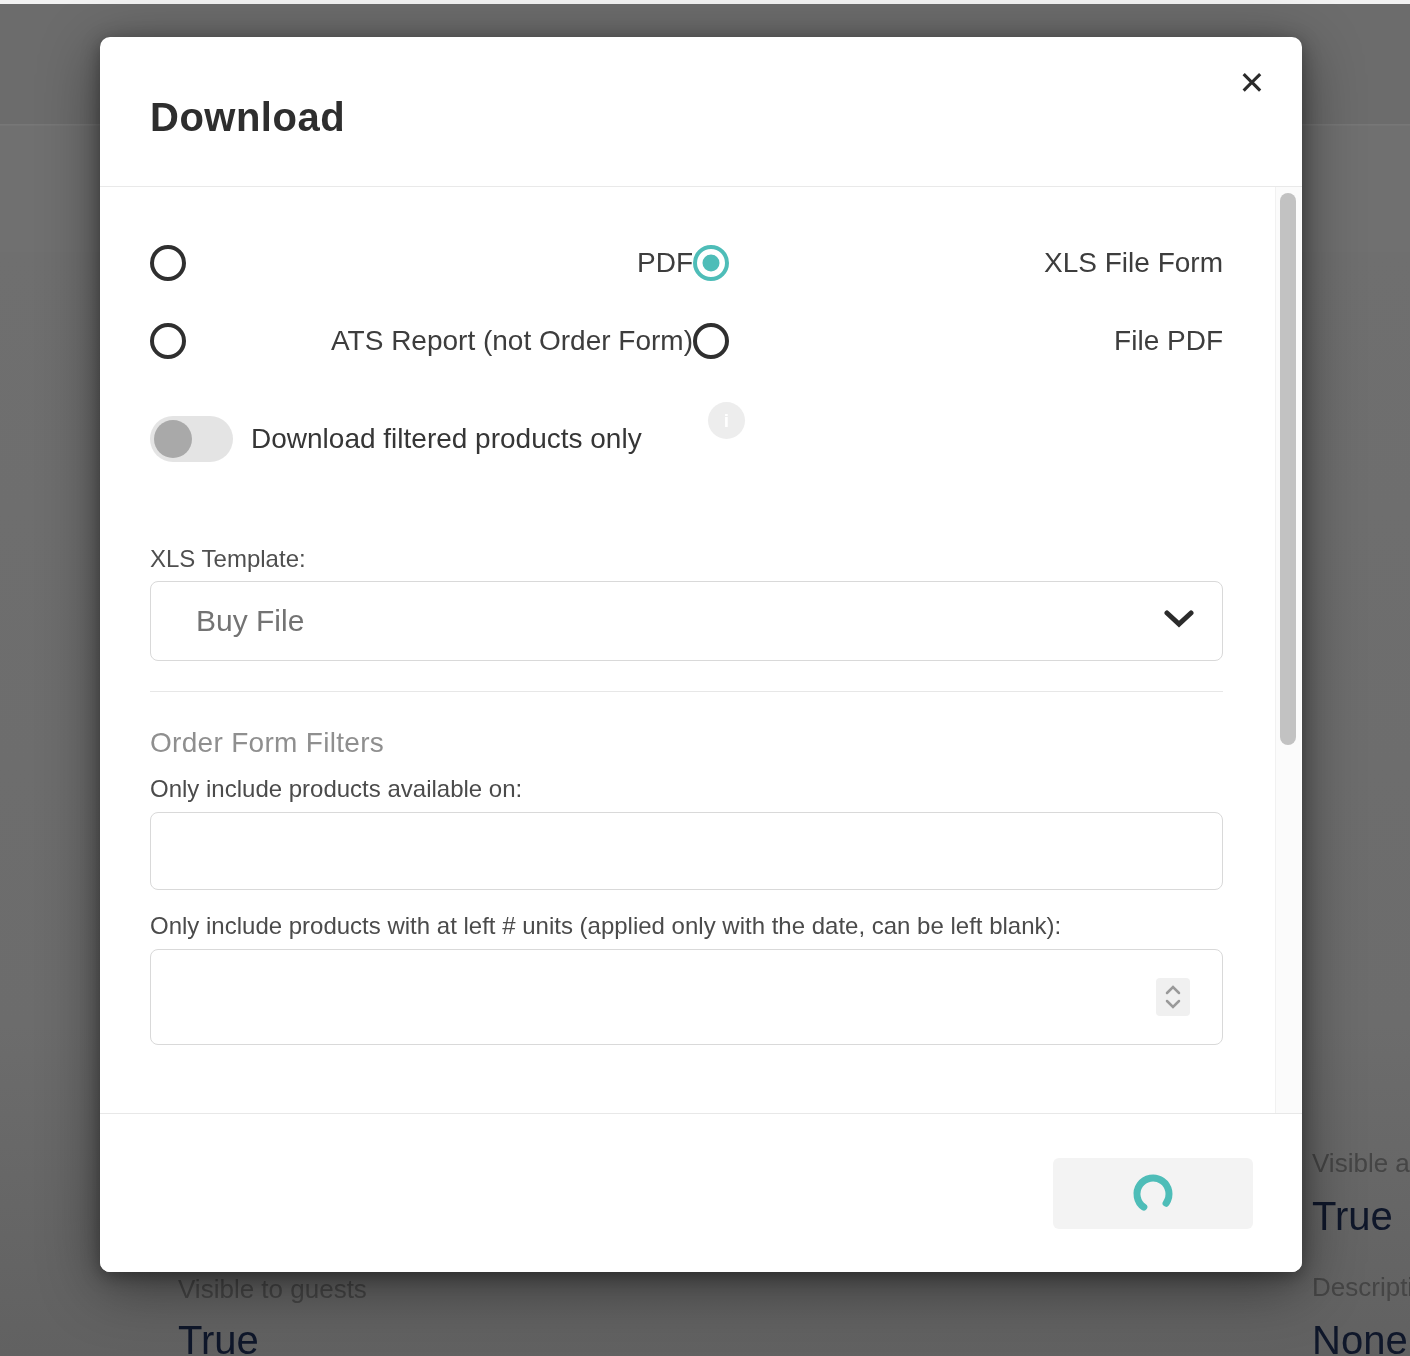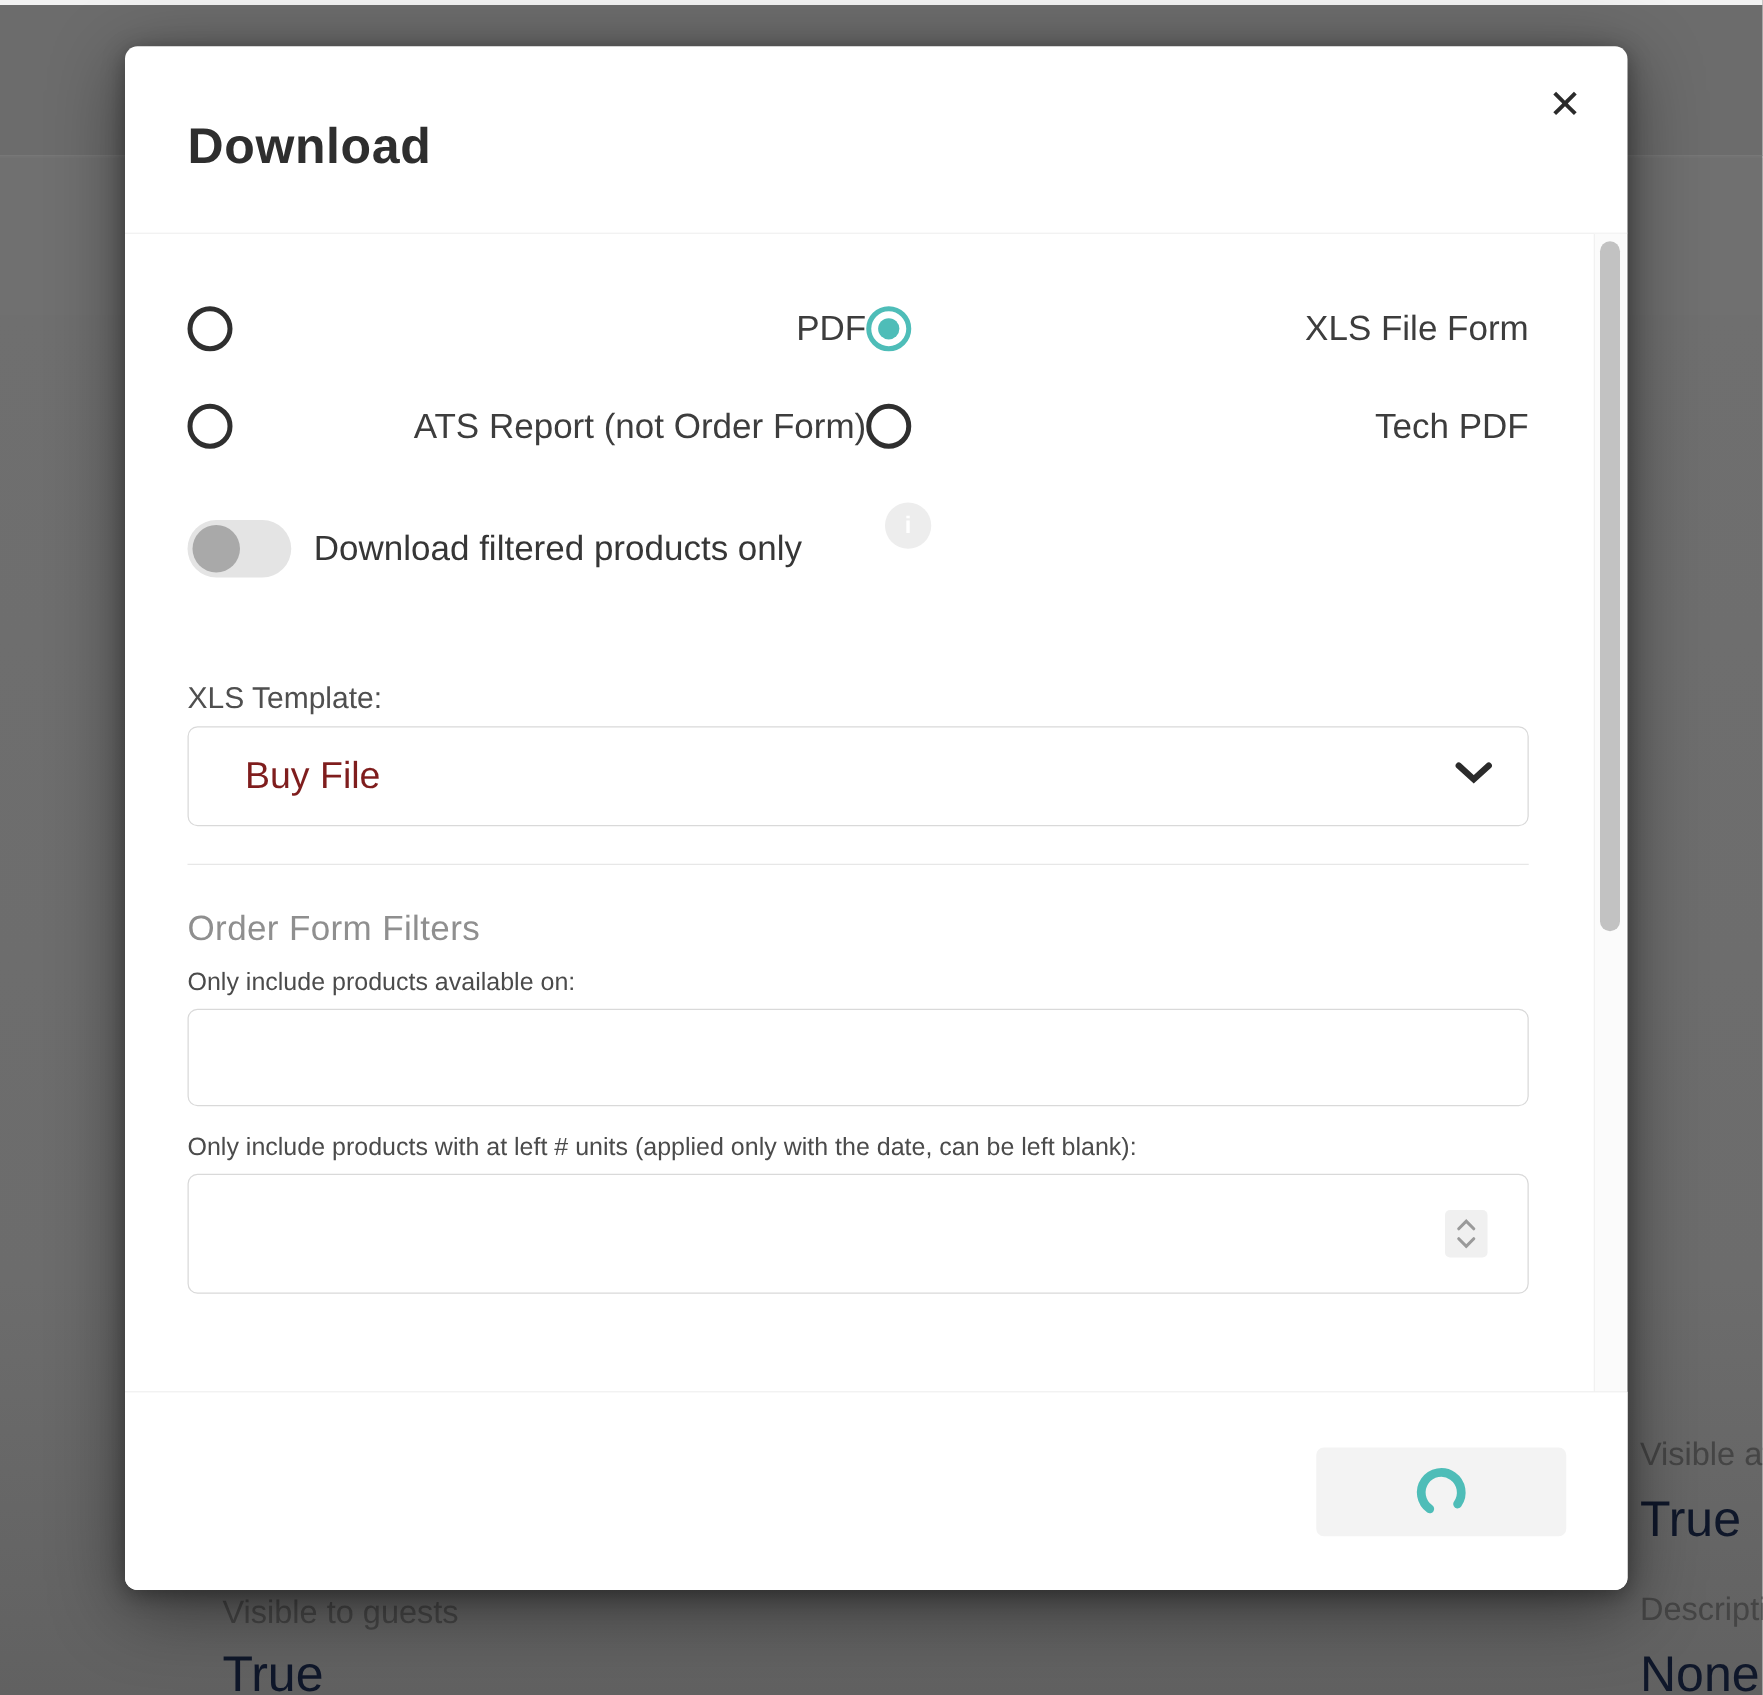--- a/index.html
+++ b/index.html
@@ -51,27 +51,27 @@
   .toggle-knob { position:absolute; left:4px; top:4px; width:38px; height:38px; border-radius:50%; background:#a9a9a9; }
   .toggle-label { margin-left:18px; font-size:28px; color:#363636; }
   .info-icon { position:absolute; left:558px; top:-14px; width:37px; height:37px; border-radius:50%;
                background:#ededed; color:#ffffff; font-size:19px; font-weight:bold; font-style:normal;
                display:flex; align-items:center; justify-content:center; }
 
   .template-label { margin-top:83px; font-size:24px; color:#4f4f4f; }
   .select-box { position:relative; margin-top:8px; height:80px; width:1073px;
                 border:1px solid #d9d9d9; border-radius:8px; background:#fff;
                 display:flex; align-items:center; cursor:pointer; }
-  .select-value { margin-left:45px; font-size:30px; color:#7f1d1d; }
+  .select-value { margin-left:45px; font-size:30px; color:#737373; }
   .select-chevron { position:absolute; right:28px; top:50%; transform:translateY(-50%); }
 
   .divider { margin-top:30px; width:1073px; height:1px; background:#e7e7e7; }
 
   .section-heading { margin-top:35px; font-size:28px; color:#8f8f8f; letter-spacing:0.3px; }
-  .filter-label { margin-top:16px; font-size:20px; color:#4b4b4b; }
+  .filter-label { margin-top:16px; font-size:24px; color:#4b4b4b; }
   .filter-label.second { margin-top:22px; }
   .text-input { display:block; margin-top:9px; width:1073px; height:78px;
                 border:1px solid #d9d9d9; border-radius:8px; background:#fff;
                 font-size:28px; color:#333; padding:0 20px; outline:none; }
   .number-wrap { position:relative; margin-top:9px; width:1073px; height:96px; }
   .number-input { width:100%; height:100%; border:1px solid #d9d9d9; border-radius:8px; background:#fff;
                   font-size:28px; color:#333; padding:0 70px 0 20px; outline:none; }
   .number-stepper { position:absolute; right:33px; top:50%; transform:translateY(-50%);
                     width:34px; height:38px; background:#f0f0f0; border-radius:4px;
                     display:flex; flex-direction:column; align-items:center; justify-content:center; gap:4px; cursor:pointer; }
@@ -124,21 +124,21 @@
         <div class="radio-item">
           <span class="radio selected"></span>
           <span class="radio-label">XLS File Form</span>
         </div>
         <div class="radio-item">
           <span class="radio"></span>
           <span class="radio-label">ATS Report (not Order Form)</span>
         </div>
         <div class="radio-item">
           <span class="radio"></span>
-          <span class="radio-label">Tech PDF</span>
+          <span class="radio-label">File PDF</span>
         </div>
       </div>
 
       <div class="toggle-row">
         <div class="toggle">
           <div class="toggle-knob"></div>
         </div>
         <span class="toggle-label">Download filtered products only</span>
         <i class="info-icon">i</i>
       </div>

